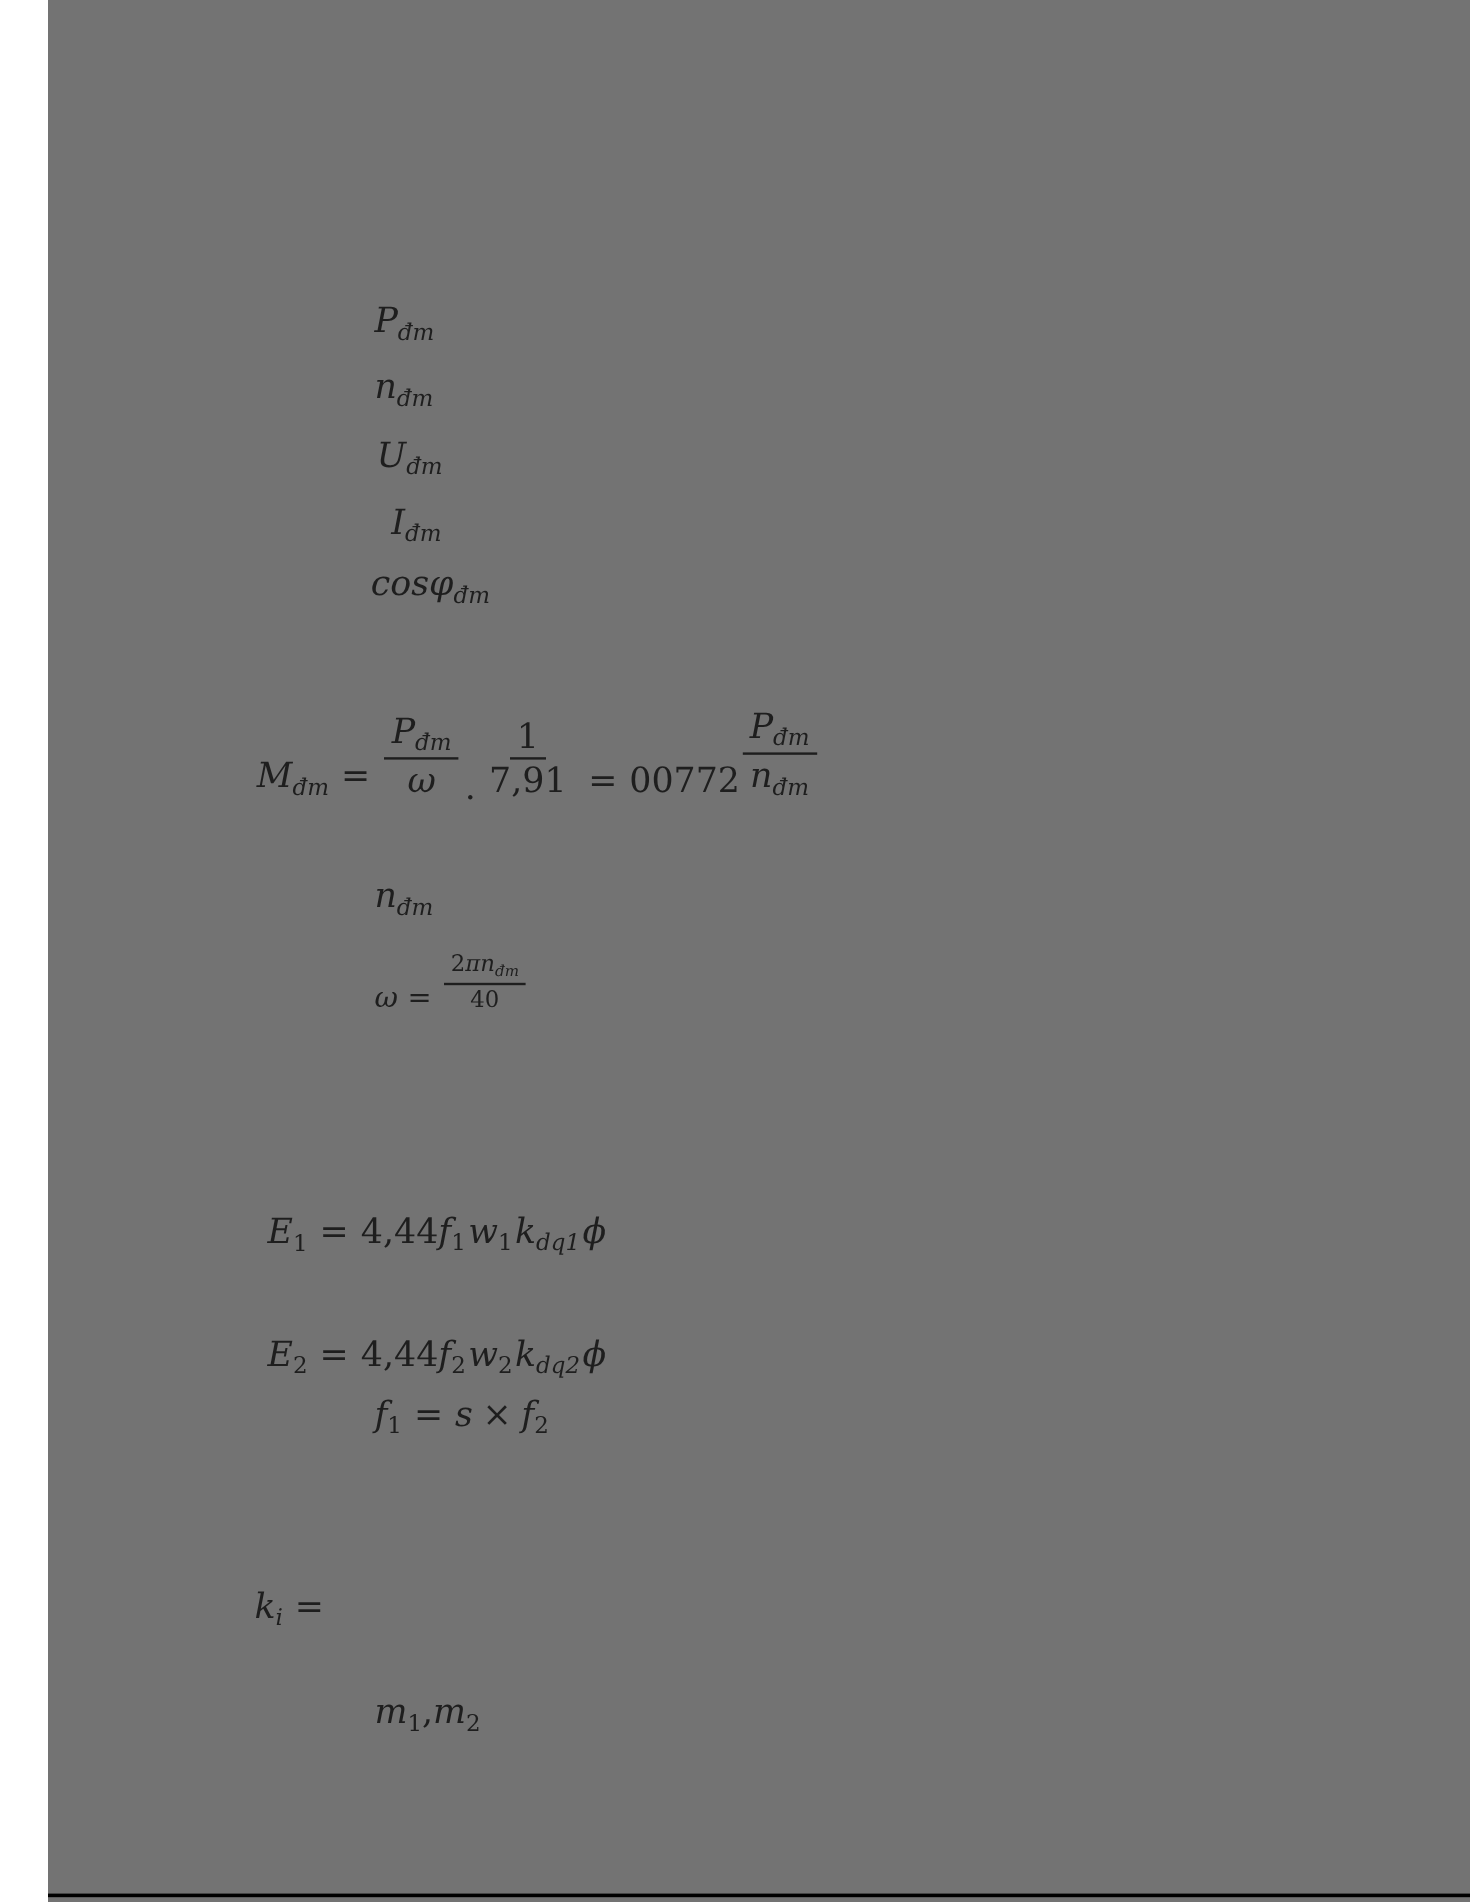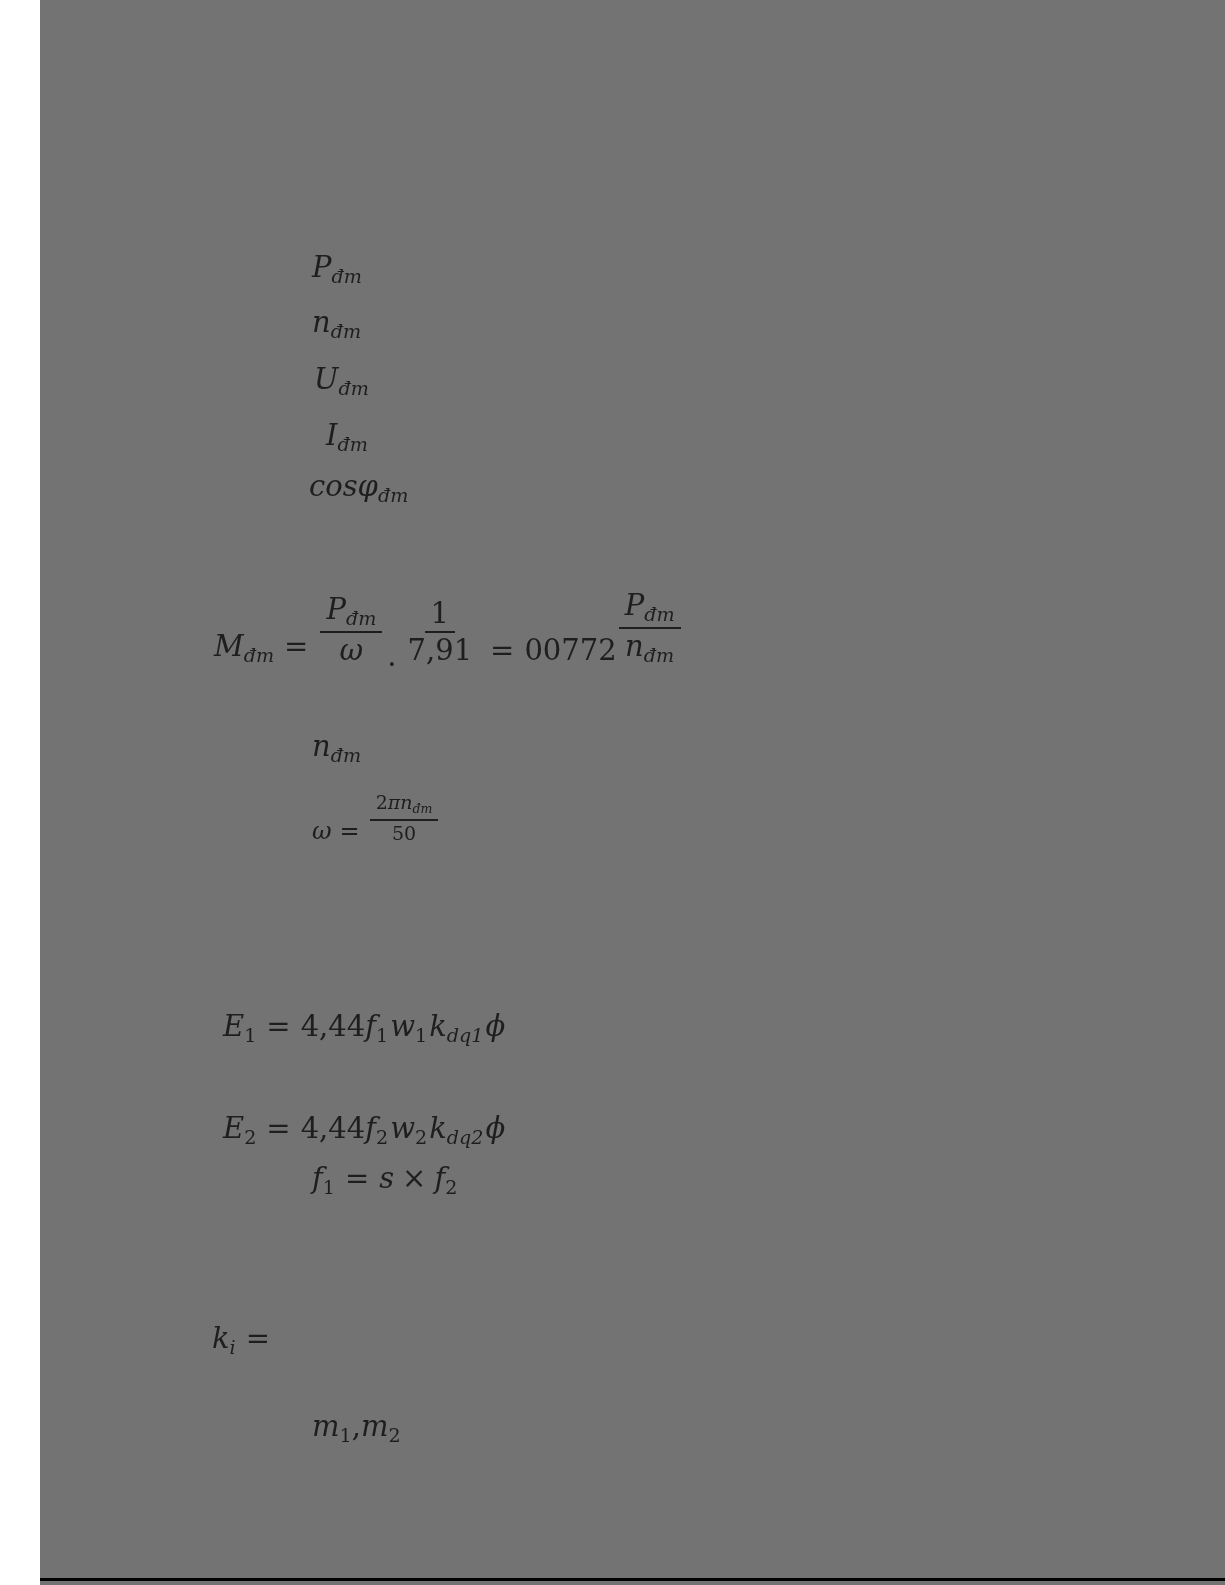--- a/index.html
+++ b/index.html
@@ -82,21 +82,21 @@
   <div class="abs f29" style="left:272px; top:732px">
     <span class="it">n</span><span class="sb">đm</span>
   </div>
 
   <div class="fx f24" style="left:272px; top:783px; height:60px">
     <span>
       <span class="it">ω</span><span class="opx">=</span>
     </span>
     <span class="frac fr19">
       <span class="num"><span class="up">2</span><span class="it">πn</span><span class="sb">đm</span></span>
-      <span class="den up">50</span>
+      <span class="den up">40</span>
     </span>
   </div>
 
   <div class="abs f29" style="left:183px; top:1012px">
     <span class="it">E</span><span class="sbu">1</span><span class="op">=</span><span class="up">4,44</span><span class="it">f</span><span class="sbu gap2">1</span><span class="it">w</span><span class="sbu gap2">1</span><span class="it">k</span><span class="sb gap2">dq1</span><span class="it">ϕ</span>
   </div>
 
   <div class="abs f29" style="left:183px; top:1114px">
     <span class="it">E</span><span class="sbu">2</span><span class="op">=</span><span class="up">4,44</span><span class="it">f</span><span class="sbu gap2">2</span><span class="it">w</span><span class="sbu gap2">2</span><span class="it">k</span><span class="sb gap2">dq2</span><span class="it">ϕ</span>
   </div>

